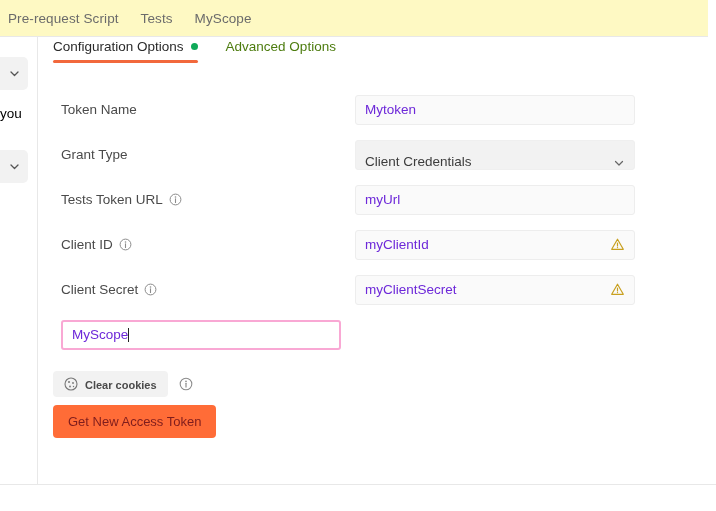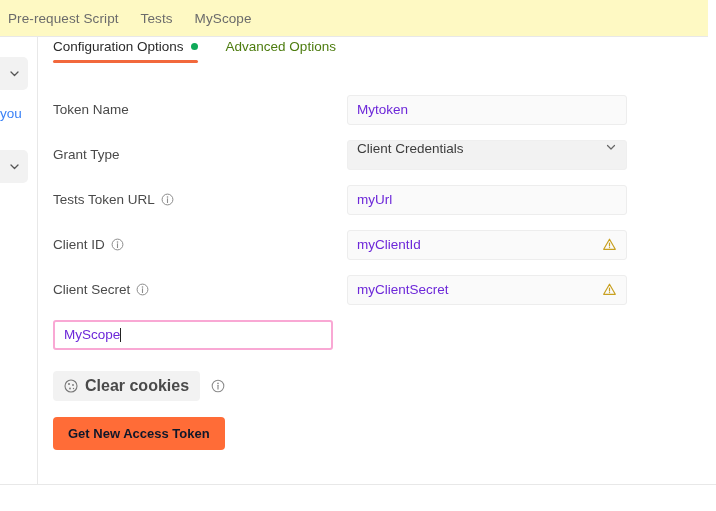--- a/index.html
+++ b/index.html
@@ -68,21 +68,21 @@
     width: 11px; height: 11px;
     position: relative;
     left: 5px;
   }
   .strip-chevron svg { display: block; }
   .strip-text {
     position: absolute;
     left: 0px;
     top: 69px;
     font-size: 13.5px;
-    color: #3b82f6;
+    color: #000000;
     white-space: nowrap;
   }
 
   
   .main {
     position: absolute;
     left: 39px; top: 37px;
     width: 636px;
     height: 447px;
     background: #ffffff;
@@ -121,21 +121,21 @@
   .dot-green {
     width: 7px; height: 7px;
     border-radius: 50%;
     background: #0fa958;
     display: inline-block;
   }
 
   
   .form {
     margin-top: 16px;
-    padding-left: 14px;
+    padding-left: 22px;
   }
   .frow {
     display: flex;
     align-items: center;
     height: 45px;
   }
   .flabel {
     width: 294px;
     font-size: 13.5px;
     color: #4a4a4a;
@@ -183,60 +183,60 @@
   .sel {
     box-sizing: border-box;
     width: 280px;
     height: 30px;
     background: #f2f2f2;
     border: 1px solid #efefef;
     border-radius: 3px;
     font-size: 13.5px;
     color: #3c3c3c;
     display: flex;
-    align-items: flex-start;
+    align-items: flex-end;
     padding: 0 9px;
     cursor: pointer;
     gap: 8px;
   }
   .sel .chev { margin-left: auto; }
 
   
   .actions {
     padding-left: 14px;
     margin-top: 14px;
   }
   .cookie-row {
     display: flex;
     align-items: center;
     gap: 11px;
   }
   .cookie-btn {
     display: inline-flex;
-    align-items: center;
+    align-items: flex-end;
     gap: 7px;
     background: #f2f2f2;
     border: none;
     border-radius: 4px;
     padding: 6px 11px;
-    font-size: 16px;
+    font-size: 11px;
     font-weight: bold;
     color: #4a4a4a;
     font-family: "Liberation Sans", sans-serif;
     cursor: pointer;
   }
   .token-btn {
-    margin-top: 16px;
+    margin-top: 8px;
     background: #ff6c37;
     border: none;
     border-radius: 4px;
     padding: 9px 15px;
-    color: #0f172a;
+    color: #7f1d1d;
     font-size: 13px;
-    font-weight: bold;
+    font-weight: normal;
     font-family: "Liberation Sans", sans-serif;
     cursor: pointer;
   }
 
   .bottom-divider {
     position: absolute;
     left: 0; top: 484px;
     width: 716px;
     height: 1px;
     background: #e8e8e8;

